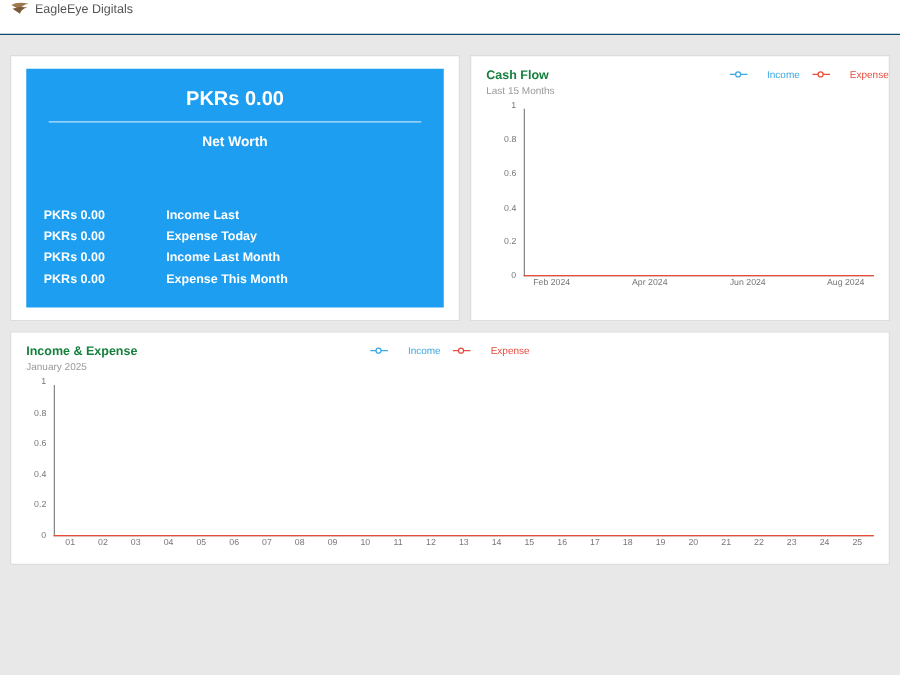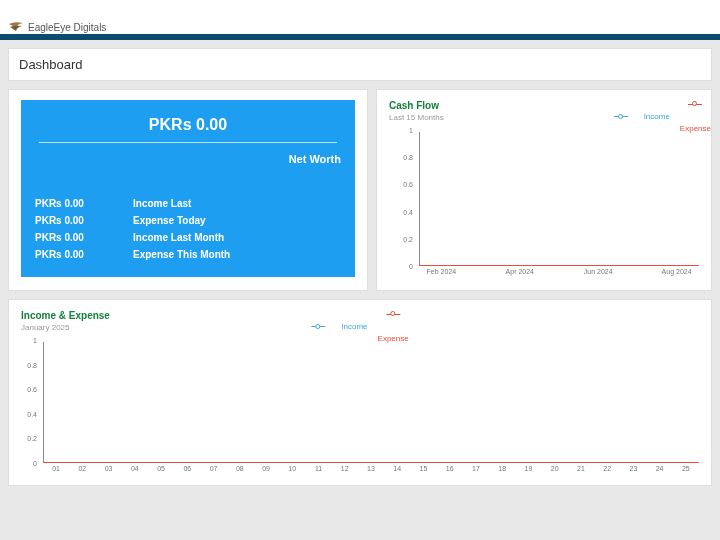--- a/index.html
+++ b/index.html
@@ -1,40 +1,40 @@
 <!DOCTYPE html>
 <html><head>
 <meta charset="utf-8">
 <style>
   * { box-sizing: border-box; margin: 0; padding: 0; }
   body { font-family: "Segoe UI", Arial, sans-serif; background: #fff; width: 720px; height: 540px; overflow: hidden; }
-  .topbar { height: 28px; border-bottom: 6px solid #0c4a6e; display: flex; align-items: flex-end; padding: 0 8px; margin-top: 12px; }
+  .topbar { height: 28px; border-bottom: 1px solid #0c4a6e; display: flex; align-items: flex-start; padding: 0 8px; }
   .brand { display: flex; align-items: center; gap: 4px; font-size: 10px; color: #555; }
   .brand-icon svg { display: block; }
   .page-area { background: #e8e8e8; padding: 8px; height: calc(540px - 28px); overflow: hidden; }
   .page-head { background: #fff; border: 1px solid #ddd; padding: 8px 10px; font-size: 13px; color: #333; }
   .cards-row { display: flex; gap: 8px; margin-top: 8px; }
   .card { background: #fff; border: 1px solid #ddd; padding: 10px 12px; }
   .card-bluewrap { flex: 0 0 360px; }
   .blue-card { background: #1e9ef0; color: #fff; padding: 10px 14px 14px; }
   .nw-amount { text-align: center; font-size: 16px; font-weight: 700; margin: 6px 0 8px; }
   .nw-rule { border: 0; border-top: 1px solid rgba(255,255,255,.7); margin: 0 4px 10px; }
-  .nw-label { text-align: right; font-size: 11px; font-weight: 700; margin-bottom: 30px; }
+  .nw-label { text-align: center; font-size: 11px; font-weight: 700; margin-bottom: 44px; }
   .stat-row { display: flex; gap: 28px; font-size: 10px; font-weight: 700; padding: 3px 0; }
   .stat-val { width: 70px; }
   .chart-card { flex: 1; position: relative; }
   .chart-title { font-size: 10px; font-weight: 700; color: #15803d; }
   .chart-sub { font-size: 8px; color: #999; margin-top: 2px; }
   .legend { position: absolute; top: 10px; right: 0; display: flex; gap: 10px; font-size: 8px; color: #555; }
   .legend-item { display: flex; align-items: center; gap: 16px; }
   .lg-mark { width: 14px; height: 8px; display: flex; align-items: center; justify-content: center; }
   .lg-line { width: 14px; height: 1px; background: currentColor; position: relative; }
   .lg-dot { width: 5px; height: 5px; border: 1px solid currentColor; border-radius: 50%; background: #fff; position: absolute; left: 4px; top: -2.5px; }
   .income-c { color: #3ba7e0; }
-  .expense-c { color: #e74c3c; flex-direction: column; }
+  .expense-c { color: #e74c3c; }
   .plot { position: relative; height: 150px; margin-top: 8px; }
   .plot-inner { position: absolute; left: 30px; right: 0; top: 2px; bottom: 14px; border-left: 1px solid #888; border-bottom: 1px solid #888; }
   .plot-y { position: absolute; left: 0; width: 28px; top: 0; bottom: 14px; }
   .yt { position: absolute; right: 4px; font-size: 7px; color: #777; transform: translateY(-50%); }
   .plot-x { position: absolute; left: 30px; right: 0; bottom: 0; height: 12px; }
   .xt { position: absolute; top: 0; font-size: 7px; color: #777; transform: translateX(-50%); white-space: nowrap; }
   .expense-line { position: absolute; left: 30px; right: 0; height: 0; border-top: 1.5px solid #e74c3c; bottom: 14px; }
   .card-income { margin-top: 8px; position: relative; }
   .plot2 { position: relative; height: 135px; margin-top: 8px; }
   .plot2 .plot-inner { position: absolute; left: 22px; right: 0; top: 2px; bottom: 12px; border-left: 1px solid #888; border-bottom: 1px solid #888; }
@@ -52,21 +52,20 @@
       <svg width="16" height="14" viewBox="0 0 16 14">
           <path d="M1 4 Q6 1 15 3 Q9 4 8 8 Q5 6 1 4 Z" fill="#a07850"></path>
           <path d="M2 7 Q7 5 14 6 Q9 7 8 11 Q5 9 2 7 Z" fill="#7a5a3a"></path>
         </svg>
     </span>
     <span>EagleEye Digitals</span>
   </div>
 </div>
 
 <div class="page-area">
-  <div class="page-head">Dashboard</div>
 
   <div class="cards-row">
 
     <div class="card card-bluewrap">
       <div class="blue-card">
         <div class="nw-amount">PKRs 0.00</div>
         <hr class="nw-rule">
         <div class="nw-label">Net Worth</div>
         <div class="stat-row">
           <span class="stat-val">PKRs 0.00</span>

